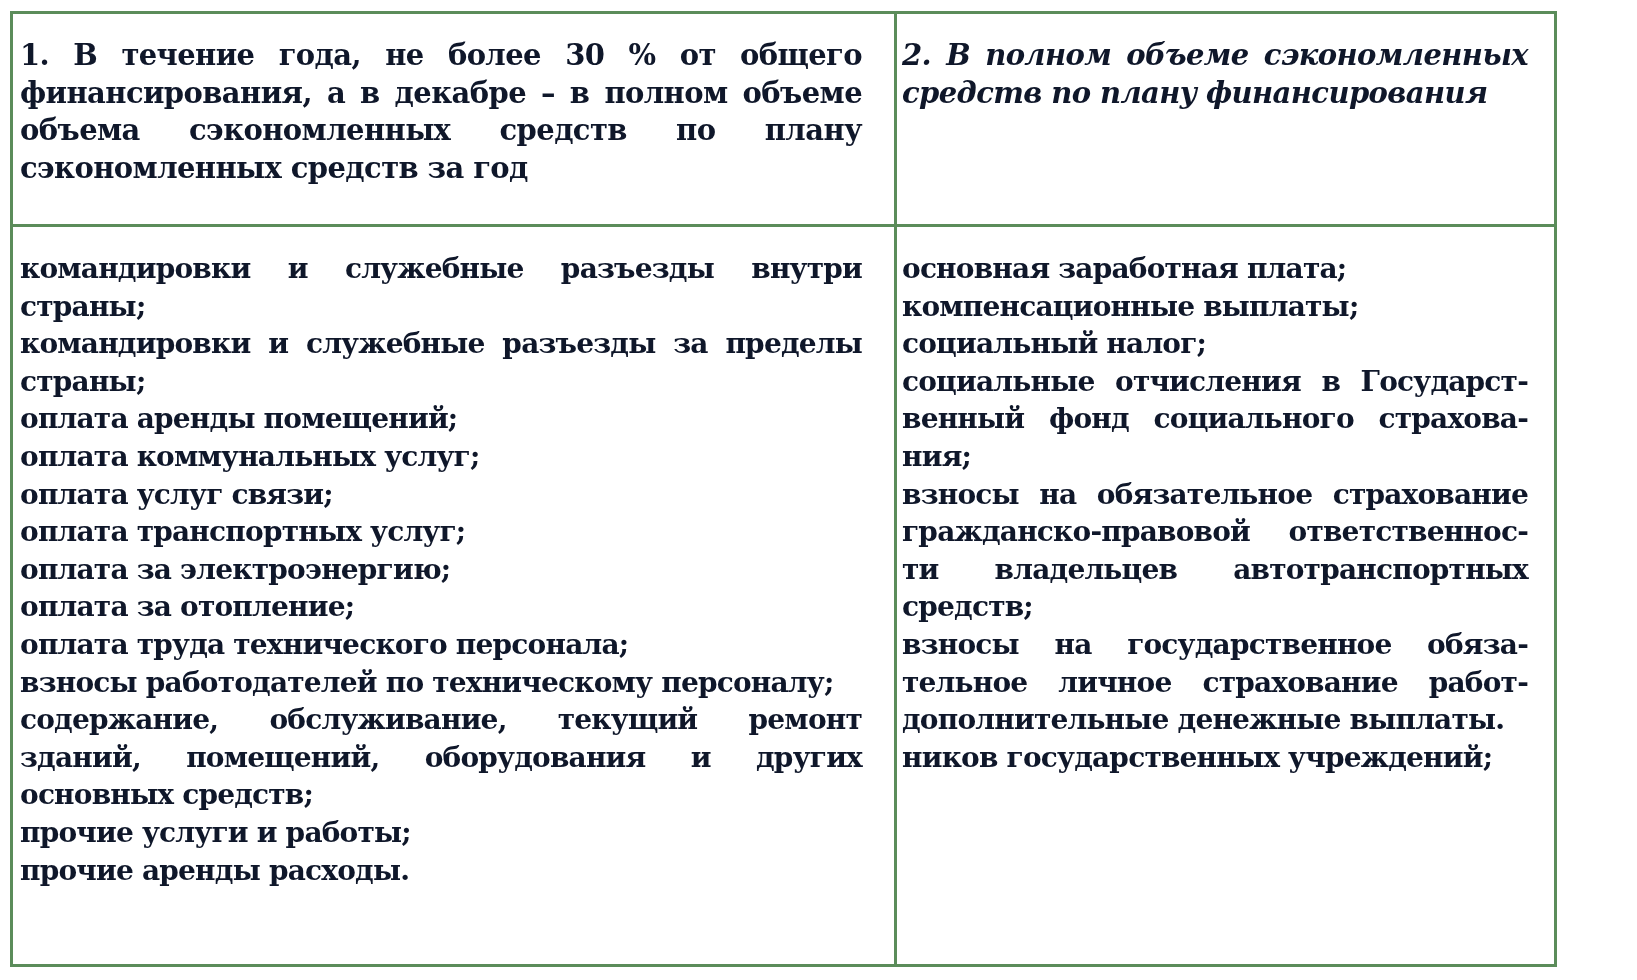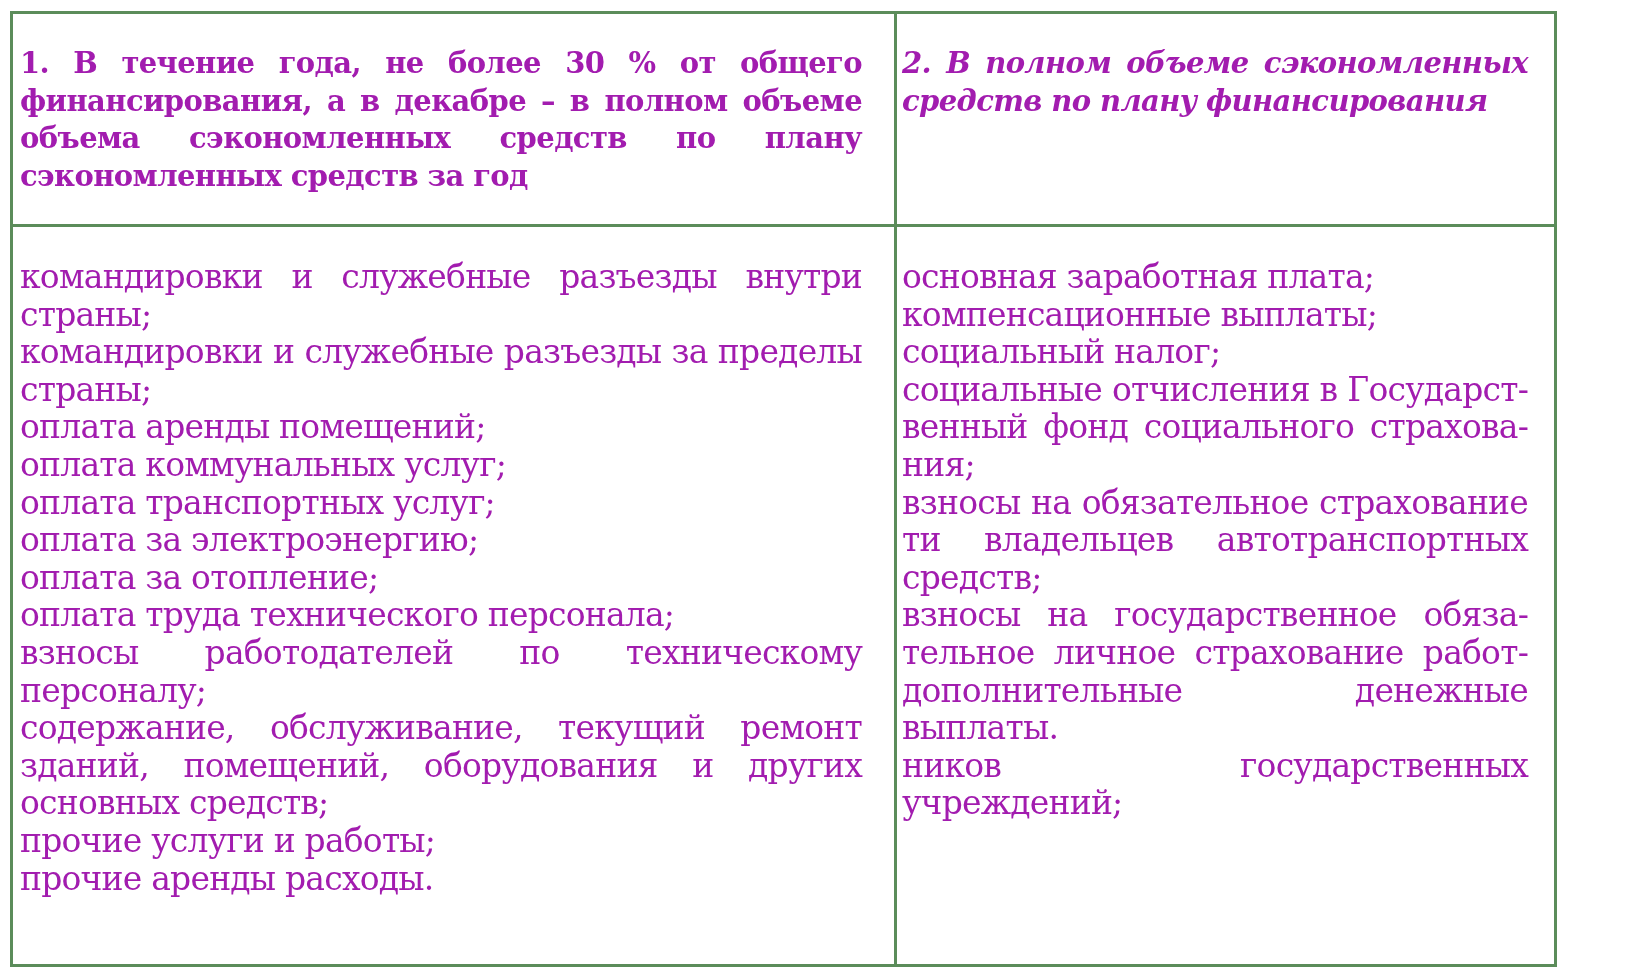--- a/index.html
+++ b/index.html
@@ -6,24 +6,24 @@
   body { width: 1637px; height: 980px; position: relative; overflow: hidden; }
   .tbl {
     position: absolute; left: 10px; top: 11px; width: 1547px; height: 956px;
     border: 3px solid #5b8c5a; box-sizing: border-box;
   }
   .vline { position: absolute; left: 881px; top: 0; bottom: 0; width: 3px; background: #5b8c5a; }
   .hline { position: absolute; left: 0; right: 0; top: 210px; height: 3px; background: #5b8c5a; }
   .cell {
     position: absolute; box-sizing: border-box;
     font-family: "DejaVu Serif", "Liberation Serif", serif;
-    color: #a21caf; text-align: justify; margin-top: 8px;
+    color: #0f172a; text-align: justify;
   }
   .head { font-weight: bold; font-size: 29px; line-height: 37.5px; letter-spacing: -0.6px; }
-  .body { font-size: 33px; line-height: 37.6px; letter-spacing: -0.8px; }
+  .body { font-size: 28px; line-height: 37.6px; letter-spacing: -0.8px; font-weight: bold; }
   .c1h { left: 20px; top: 37px; width: 842px; }
   .c2h { left: 902px; top: 37px; width: 626px; font-style: italic; }
   .c1b { left: 20px; top: 250px; width: 842px; }
   .c2b { left: 902px; top: 250px; width: 626px; }
   .line { display: block; text-align-last: auto; }
   .just { text-align: justify; text-align-last: justify; }
 </style>
 </head>
 <body>
 
@@ -44,39 +44,41 @@
   <span class="line">средств по плану финансирования</span>
 </div>
 
 <div class="cell body c1b">
   <span class="line just">командировки и служебные разъезды внутри</span>
   <span class="line">страны;</span>
   <span class="line just">командировки и служебные разъезды за пределы</span>
   <span class="line">страны;</span>
   <span class="line">оплата аренды помещений;</span>
   <span class="line">оплата коммунальных услуг;</span>
+  <span class="line">оплата услуг связи;</span>
   <span class="line">оплата транспортных услуг;</span>
   <span class="line">оплата за электроэнергию;</span>
   <span class="line">оплата за отопление;</span>
   <span class="line">оплата труда технического персонала;</span>
   <span class="line">взносы работодателей по техническому персоналу;</span>
   <span class="line just">содержание, обслуживание, текущий ремонт</span>
   <span class="line just">зданий, помещений, оборудования и других</span>
   <span class="line">основных средств;</span>
   <span class="line">прочие услуги и работы;</span>
   <span class="line">прочие аренды расходы.</span>
 </div>
 
 <div class="cell body c2b">
   <span class="line">основная заработная плата;</span>
   <span class="line">компенсационные выплаты;</span>
   <span class="line">социальный налог;</span>
   <span class="line just">социальные отчисления в Государст-</span>
   <span class="line just">венный фонд социального страхова-</span>
   <span class="line">ния;</span>
   <span class="line just">взносы на обязательное страхование</span>
+  <span class="line just">гражданско-правовой ответственнос-</span>
   <span class="line just">ти владельцев автотранспортных</span>
   <span class="line">средств;</span>
   <span class="line just">взносы на государственное обяза-</span>
   <span class="line just">тельное личное страхование работ-</span>
   <span class="line">дополнительные денежные выплаты.</span>
   <span class="line">ников государственных учреждений;</span>
 </div>
 
 </body></html>

